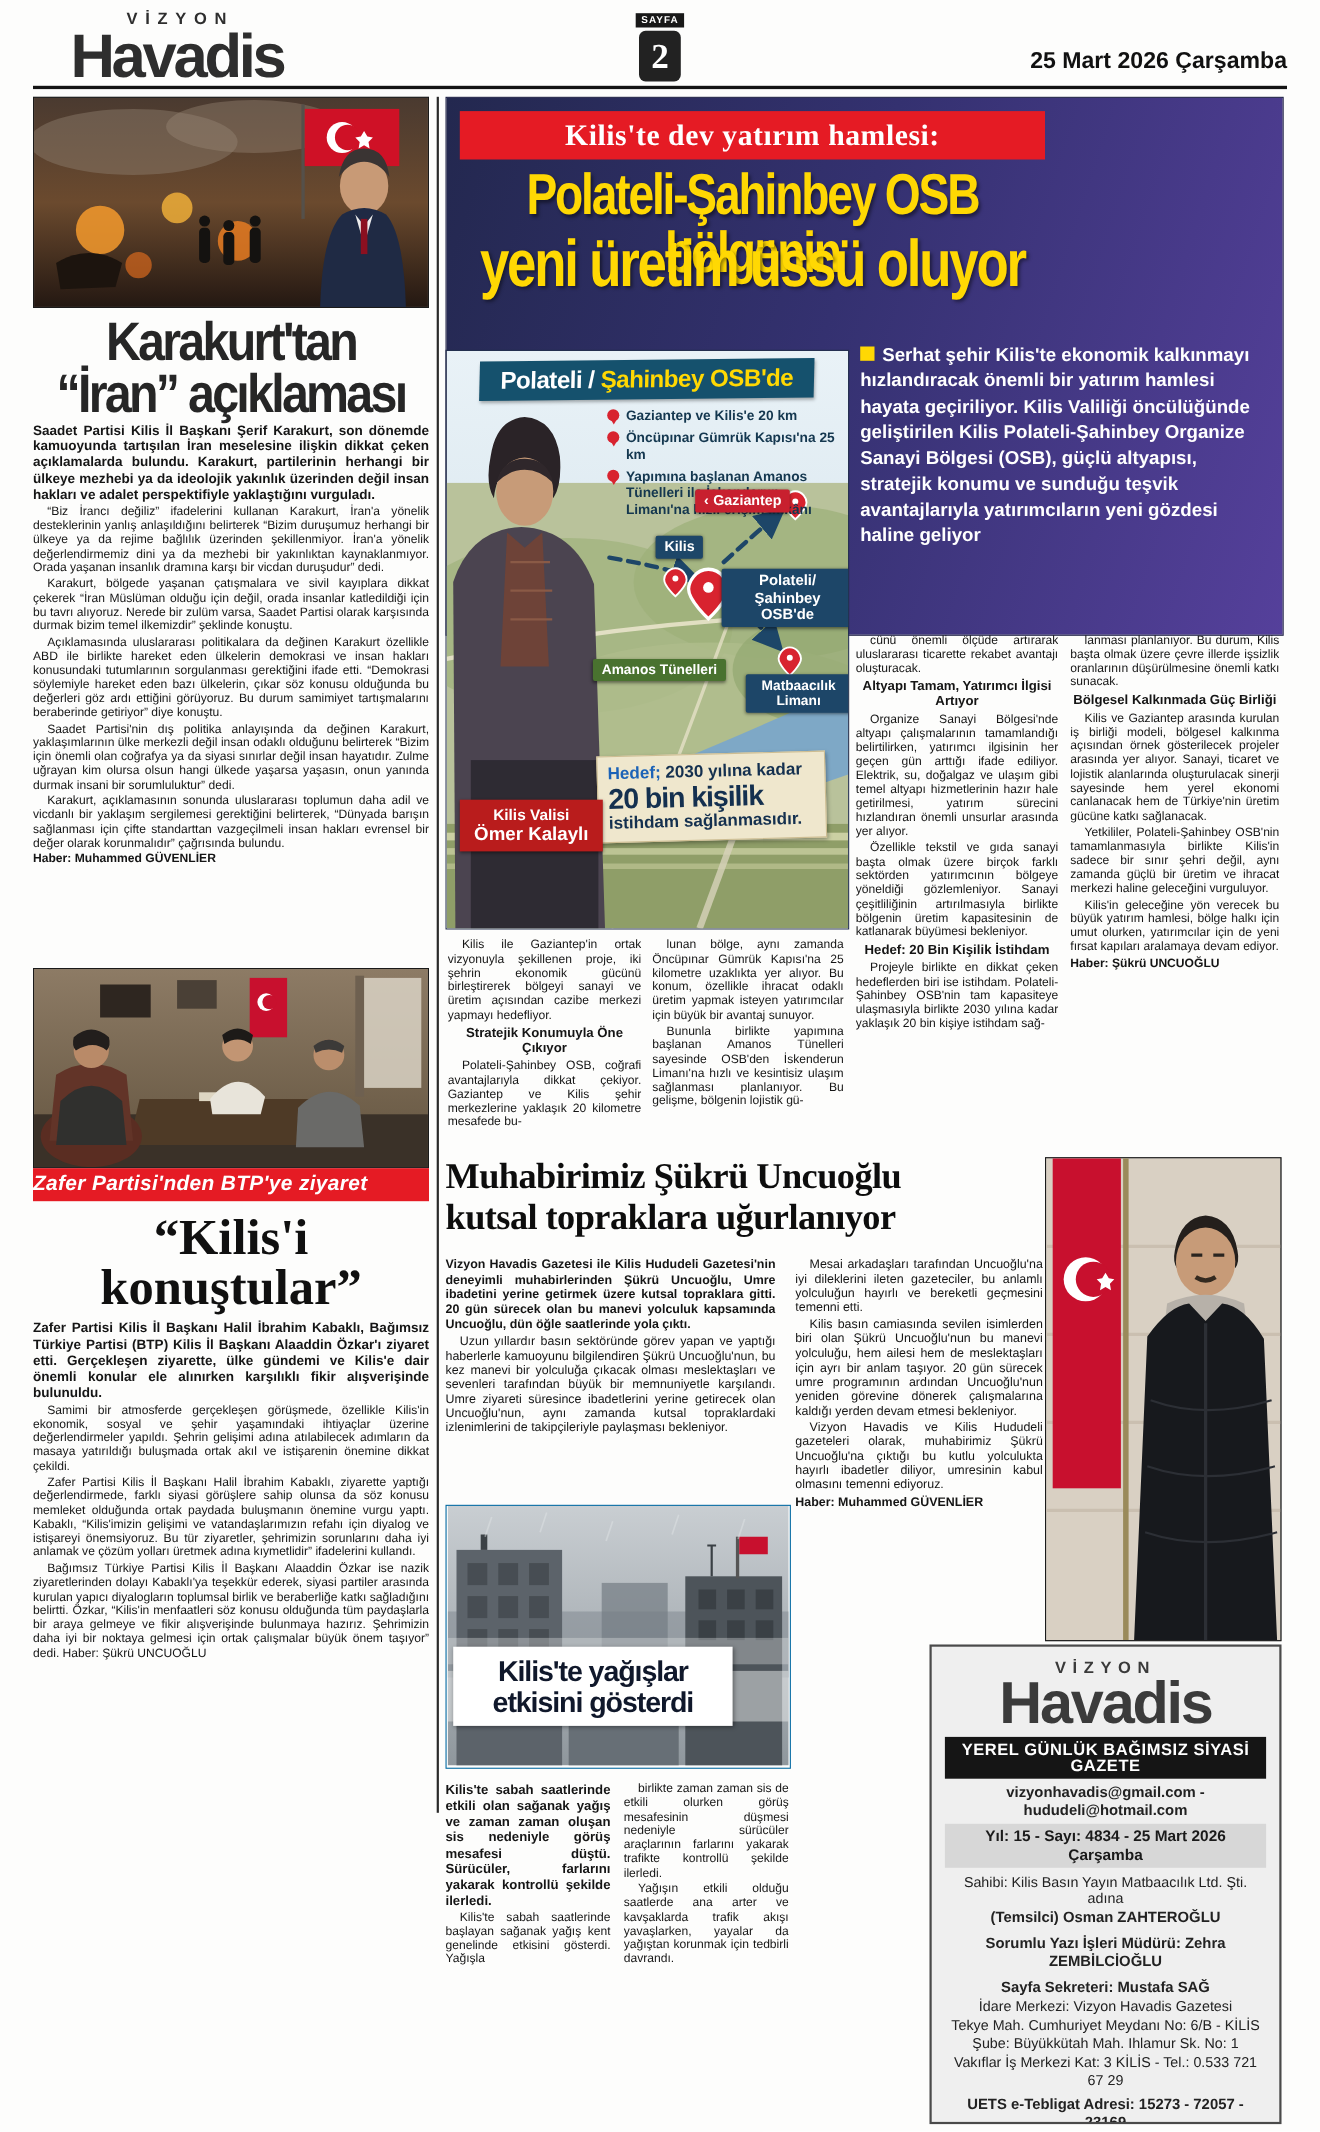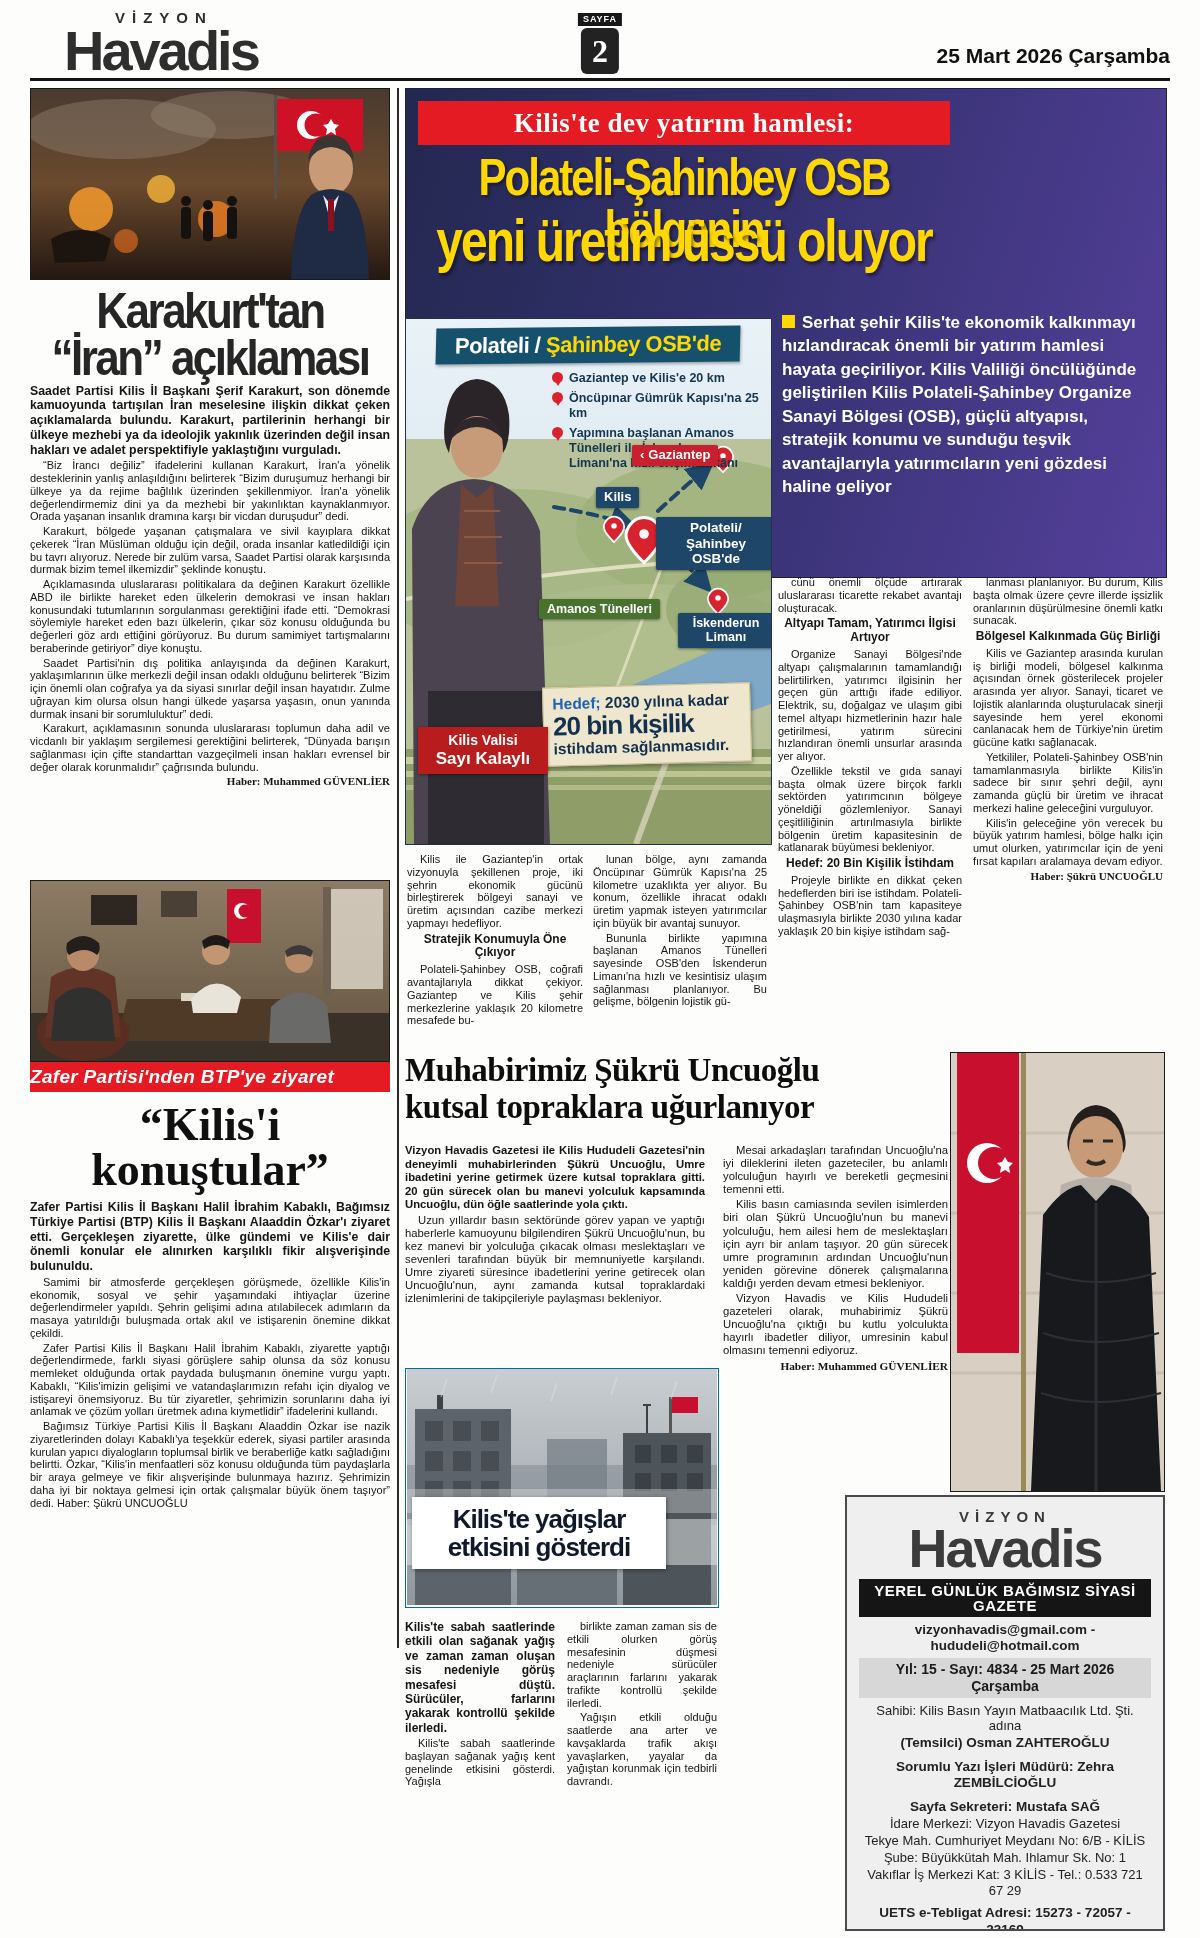--- a/index.html
+++ b/index.html
@@ -19,21 +19,21 @@
           font:700 32px/46px "Liberation Serif",serif;}
   .pagedate{position:absolute;right:0;bottom:10px;font:700 21px/1 "Liberation Sans",sans-serif;color:#111;}
   .header-rule{left:30px;top:78px;width:1140px;height:3px;background:#141414;}
   .vrule{left:397px;top:88px;width:2px;height:1560px;background:#2a2a2a;}
 
   
   .tx{margin:0 0 2px;font:11px/1.16 "Liberation Sans",sans-serif;text-align:justify;color:#151515;}
   .tx.p{text-indent:13px;}
   .tx.lead{font-weight:700;font-size:12.3px;line-height:1.2;}
   .tx.sub{font-weight:700;text-align:center;text-indent:0;font-size:12px;margin:3px 0;}
-  .tx.by{font-weight:700;text-align:right;text-indent:0;font-family:Liberation Serif, serif;}
+  .tx.by{font-weight:700;text-indent:0;}
   .photo{display:block;border:1px solid #1a1a1a;background:#888;}
 
   
   .art-iran{left:30px;top:88px;width:360px;height:792px;}
   .art-iran h1{margin:8px 0 6px;text-align:center;color:#262626;
      font:800 44px/0.95 "Liberation Sans",sans-serif;letter-spacing:-2.5px;transform:scaleY(1.12);transform-origin:top;}
   .art-iran .body{margin-top:12px;}
 
   
   .art-osb{left:405px;top:88px;width:760px;height:955px;}
@@ -268,31 +268,31 @@
           </div>
       </div>
       <div class="mb red b-gaziantep"><span class="gz-arrow">‹</span><span>Gaziantep</span></div>
       <div class="mb b-kilis">Kilis</div>
       <div class="mb b-osb">
         <div>Polateli/ Şahinbey</div>
         <div>OSB'de</div>
       </div>
       <div class="mb green b-amanos">Amanos Tünelleri</div>
       <div class="mb b-isk">
-        <div>İskenderun</div>
+        <div>Matbaacılık</div>
         <div>Limanı</div>
       </div>
       <div class="hedef">
         <div class="l1"><span class="hd-blue">Hedef;</span><span> 2030 yılına kadar</span></div>
         <div class="l2">20 bin kişilik</div>
         <div class="l3">istihdam sağlanmasıdır.</div>
       </div>
       <div class="governor">
         <div class="g1">Kilis Valisi</div>
-        <div class="g2">Sayı Kalaylı</div>
+        <div class="g2">Ömer Kalaylı</div>
       </div>
     </div>
 
     <div class="colA">
         <p class="tx p">Kilis ile Gaziantep'in ortak vizyonuyla şekillenen proje, iki şehrin ekonomik gücünü birleştirerek bölgeyi sanayi ve üretim açısından cazibe merkezi yapmayı hedefliyor.</p>
         <p class="tx sub">Stratejik Konumuyla Öne Çıkıyor</p>
         <p class="tx p">Polateli-Şahinbey OSB, coğrafi avantajlarıyla dikkat çekiyor. Gaziantep ve Kilis şehir merkezlerine yaklaşık 20 kilometre mesafede bu-</p>
       </div>
     <div class="colB">
         <p class="tx p">lunan bölge, aynı zamanda Öncüpınar Gümrük Kapısı'na 25 kilometre uzaklıkta yer alıyor. Bu konum, özellikle ihracat odaklı üretim yapmak isteyen yatırımcılar için büyük bir avantaj sunuyor.</p>

